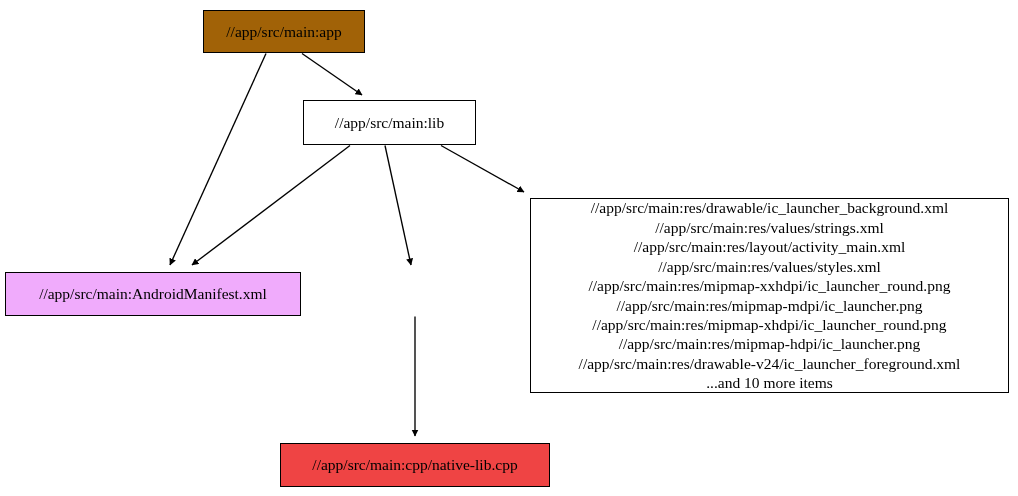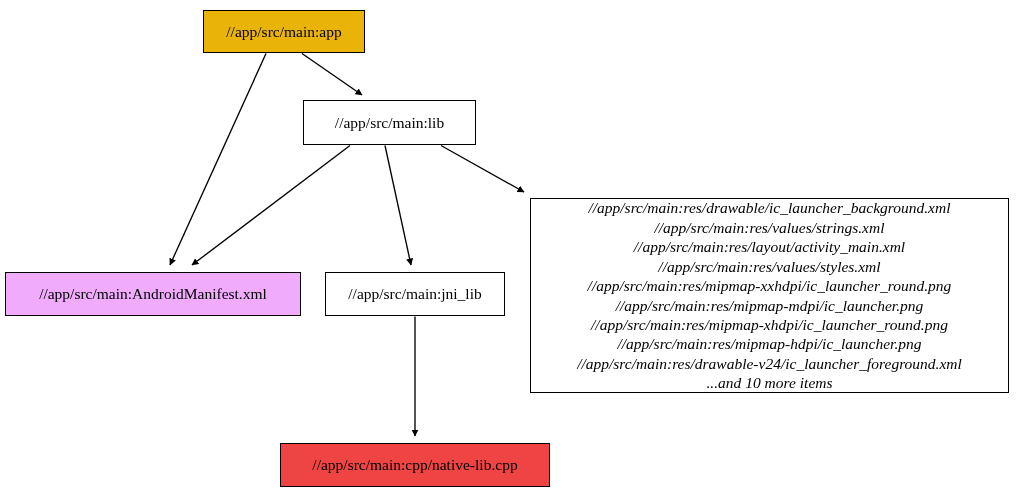--- a/index.html
+++ b/index.html
@@ -46,21 +46,20 @@
   }
   .node-label {
     display: block;
     padding: 0 6px;
   }
   .node-multiline {
     white-space: pre;
     line-height: 19.4px;
     font-size: 15.5px;
     text-align: center;
-    font-style: italic;
   }
 </style>
 </head>
 <body style="background: rgb(255, 255, 255);">
 
 <div id="graph-canvas">
 
   <svg class="edge-layer" width="1018" height="496" viewBox="0 0 1018 496" xmlns="http://www.w3.org/2000/svg">
     <defs>
       <marker id="arrowFill" viewBox="0 0 10 10" refX="9.2" refY="5" markerWidth="5.2" markerHeight="5.2" orient="auto-start-reverse">
@@ -86,35 +85,32 @@
 
     <g>
       <line x1="441" y1="145.5" x2="524" y2="192" stroke="#000000" stroke-width="1.35" marker-end="url(#arrowFill)"></line>
     </g>
 
     <g>
       <line x1="415" y1="316.5" x2="415" y2="436" stroke="#000000" stroke-width="1.35" marker-end="url(#arrowFill)"></line>
     </g>
   </svg>
 
-  <div class="node" id="node-app" style="left: 203px; top: 10px; width: 162px; height: 43px; border-color: rgb(0, 0, 0); background: #eab308;">
+  <div class="node" id="node-app" style="left: 203px; top: 10px; width: 162px; height: 43px; border-color: rgb(0, 0, 0); background: #a16207;">
     <span class="node-label">//app/src/main:app</span>
   </div>
 
   <div class="node" id="node-lib" style="left: 303px; top: 100px; width: 173px; height: 45px; border-color: rgb(0, 0, 0); background: rgb(255, 255, 255);">
     <span class="node-label">//app/src/main:lib</span>
   </div>
 
   <div class="node" id="node-manifest" style="left: 5px; top: 272px; width: 296px; height: 44px; border-color: rgb(0, 0, 0); background: #f0abfc;">
     <span class="node-label">//app/src/main:AndroidManifest.xml</span>
   </div>
 
-  <div class="node" id="node-jni-lib" style="left: 325px; top: 272px; width: 180px; height: 44px; border-color: rgb(0, 0, 0); background: rgb(255, 255, 255);">
-    <span class="node-label">//app/src/main:jni_lib</span>
-  </div>
 
   <div class="node" id="node-native-lib" style="left: 280px; top: 443px; width: 270px; height: 44px; border-color: rgb(0, 0, 0); background: #ef4444;">
     <span class="node-label">//app/src/main:cpp/native-lib.cpp</span>
   </div>
 
   <div class="node" id="node-resources" style="left: 530px; top: 198px; width: 479px; height: 195px; border-color: rgb(0, 0, 0); background: rgb(255, 255, 255);">
     <span class="node-label node-multiline">//app/src/main:res/drawable/ic_launcher_background.xml
 //app/src/main:res/values/strings.xml
 //app/src/main:res/layout/activity_main.xml
 //app/src/main:res/values/styles.xml

